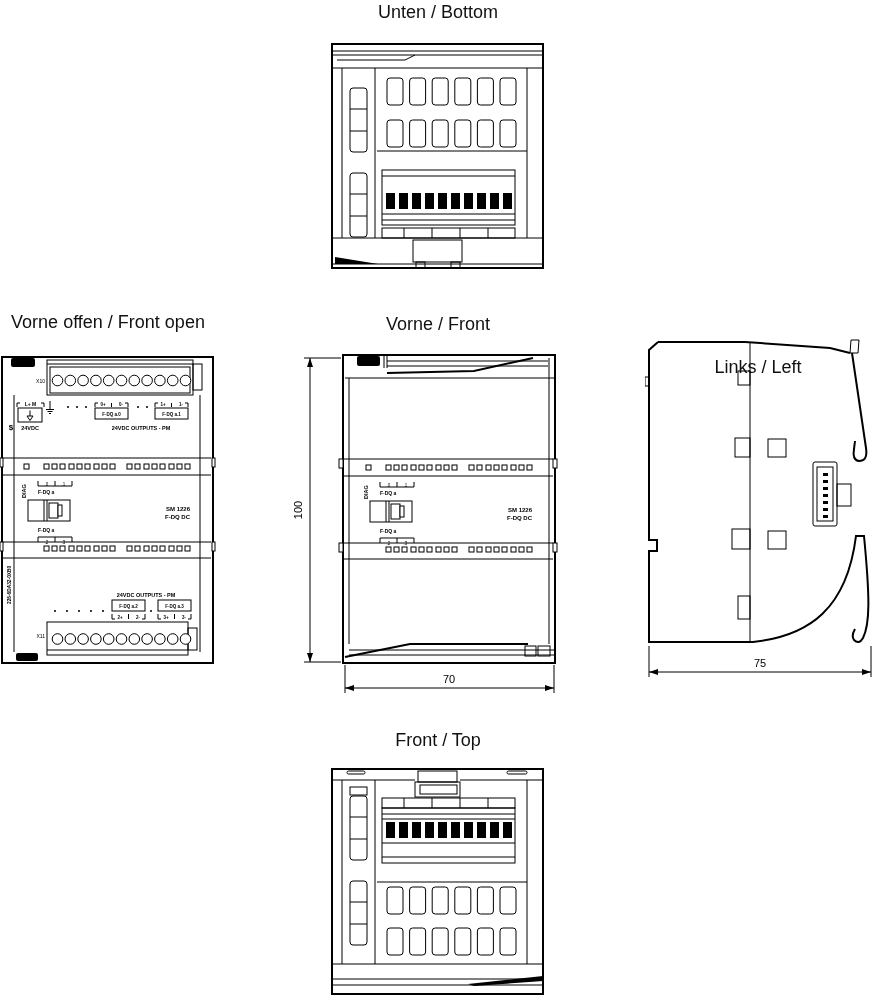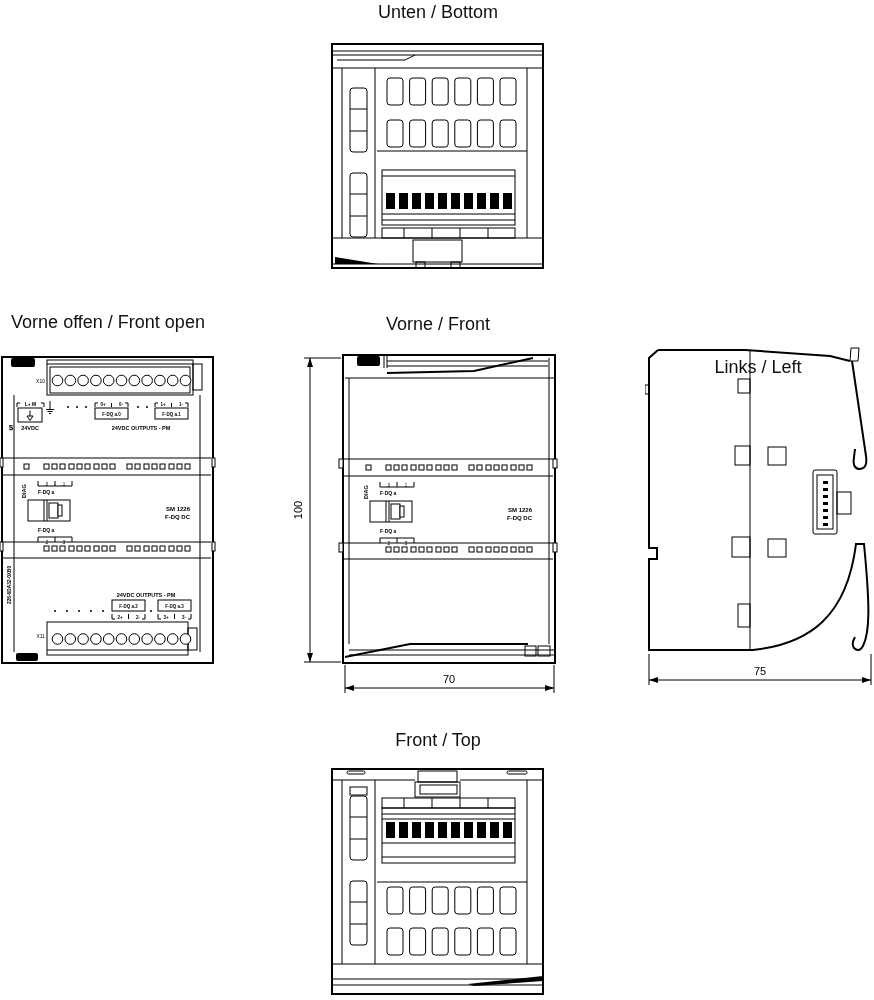--- a/index.html
+++ b/index.html
@@ -316,21 +316,21 @@
     <line class="l" x1="57" y1="313" x2="57" y2="341"></line>
     <line class="l" x1="266" y1="313" x2="266" y2="341"></line>
     <line class="l" x1="57" y1="336" x2="266" y2="336"></line>
     <polygon class="f" points="57,336 66,333 66,339"></polygon>
     <polygon class="f" points="266,336 257,333 257,339"></polygon>
     <text class="tx t11 mid" x="161" y="331">70</text>
   </g>
 </svg>
 </div>
 
-<div class="view" style="left:645px;top:344px;text-align:center;">
+<div class="view" style="left:645px;top:336px;text-align:center;">
 <svg width="229" height="345" viewBox="0 0 229 345">
   <g>
     <path class="l2" d="M13 6 H100 L185 12 L205 17"></path>
     <path class="l2" d="M13 6 L4 14 V204 H12 V215 H4 V306 H108"></path>
     <rect class="l" x="0" y="41" width="4" height="9" fill="none"></rect>
     <polygon class="l" points="205,17 206,4 214,4 213,17"></polygon>
     <line class="l" x1="105" y1="7" x2="105" y2="306"></line>
     <rect class="l" x="93" y="35" width="12" height="14" fill="none"></rect>
     <rect class="l" x="90" y="102" width="15" height="19" fill="none"></rect>
     <rect class="l" x="87" y="193" width="18" height="20" fill="none"></rect>

